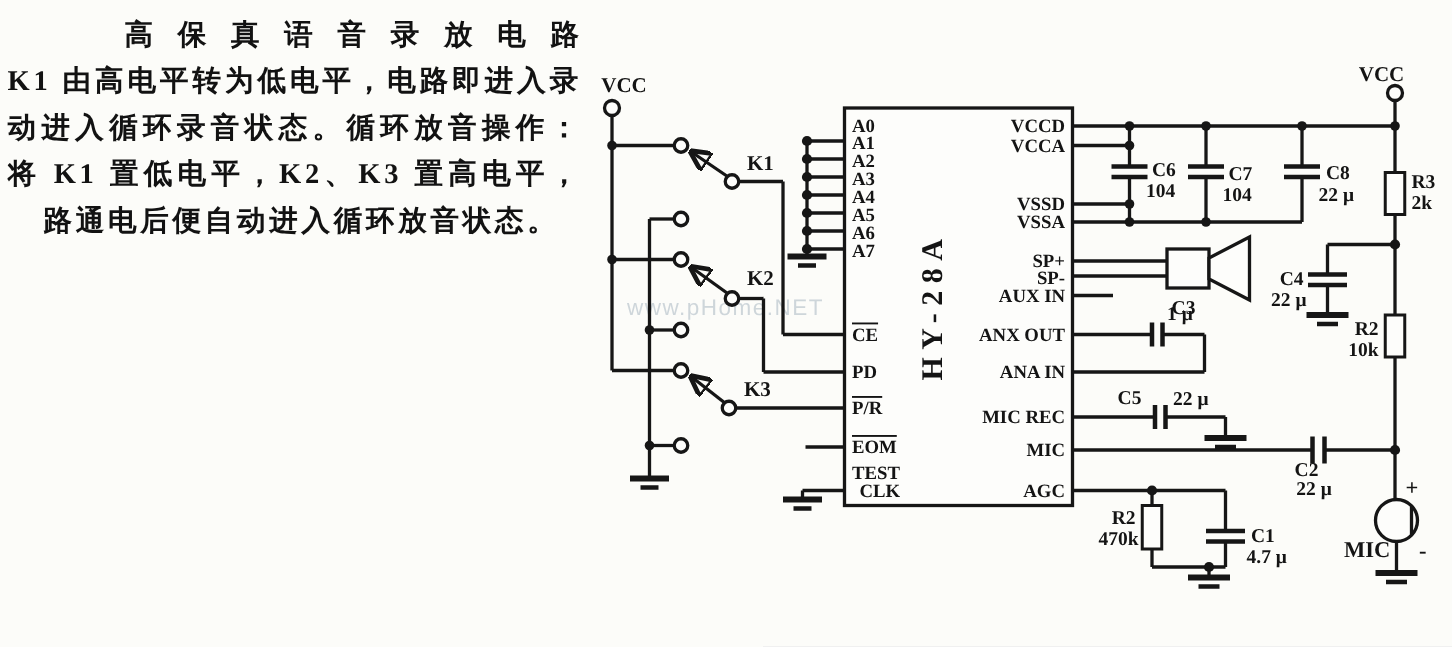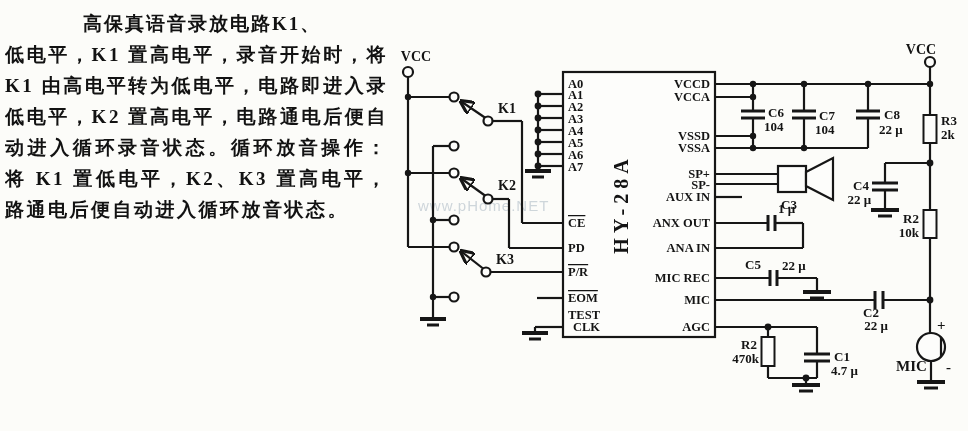--- a/index.html
+++ b/index.html
@@ -2,23 +2,23 @@
 <html><head>
 <meta charset="utf-8">
 <style>
   html,body{margin:0;padding:0;background:#e8e8e8;}
   .page{position:relative;width:968px;height:431px;background:#fcfcf9;overflow:hidden;
         font-family:"Liberation Serif",serif;color:#151515;}
   
   .desc{position:absolute;left:5px;top:8px;width:383px;font-size:19px;font-weight:600;
         letter-spacing:2.5px;color:#121212;}
   .desc .line{height:31px;line-height:31px;text-align:justify;text-align-last:justify;overflow:hidden;}
-  .desc .line1{display:flex;justify-content:flex-start;padding-left:78px;letter-spacing:2px;}
+  .desc .line1{display:flex;justify-content:space-between;padding-left:78px;letter-spacing:2px;flex-direction:column;}
   .desc .line1 .ttl{font-weight:700;}
-  .desc .line-last{text-align-last:left;}
+  .desc .line-last{text-align-last:left;margin-left:24px;}
   
   .wm{position:absolute;left:418px;top:197px;font-family:"Liberation Sans",sans-serif;
       font-size:15px;color:#b7c2cb;opacity:.65;letter-spacing:1px;}
   
   svg.sch{position:absolute;left:0;top:0;}
   svg.sch line,svg.sch rect,svg.sch circle,svg.sch polygon,svg.sch path{
       stroke:#161616;stroke-width:2.2;fill:none;}
   svg.sch .dot{fill:#161616;stroke:none;}
   svg.sch .pad{fill:#fdfdfb;}
   svg.sch .plate{stroke-width:3;}
@@ -37,23 +37,21 @@
 </head>
 <body>
 
 <div class="page">
 
   <div class="desc">
     <div class="line line1">
       <span class="ttl">高保真语音录放电路</span>
       <span>K1、</span>
     </div>
-    <div class="line">低电平，K1 置高电平，录音开始时，将</div>
     <div class="line">K1 由高电平转为低电平，电路即进入录</div>
-    <div class="line">低电平，K2 置高电平，电路通电后便自</div>
     <div class="line">动进入循环录音状态。循环放音操作：</div>
     <div class="line">将 K1 置低电平，K2、K3 置高电平，电</div>
     <div class="line line-last">路通电后便自动进入循环放音状态。</div>
   </div>
 
   <div class="wm">www.pHome.NET</div>
 
   <svg class="sch" width="968" height="431" viewBox="0 0 968 431">
     <defs>
       <marker id="arr" viewBox="0 0 10 10" refX="8" refY="5" markerWidth="6.5" markerHeight="6.5" orient="auto-start-reverse">

